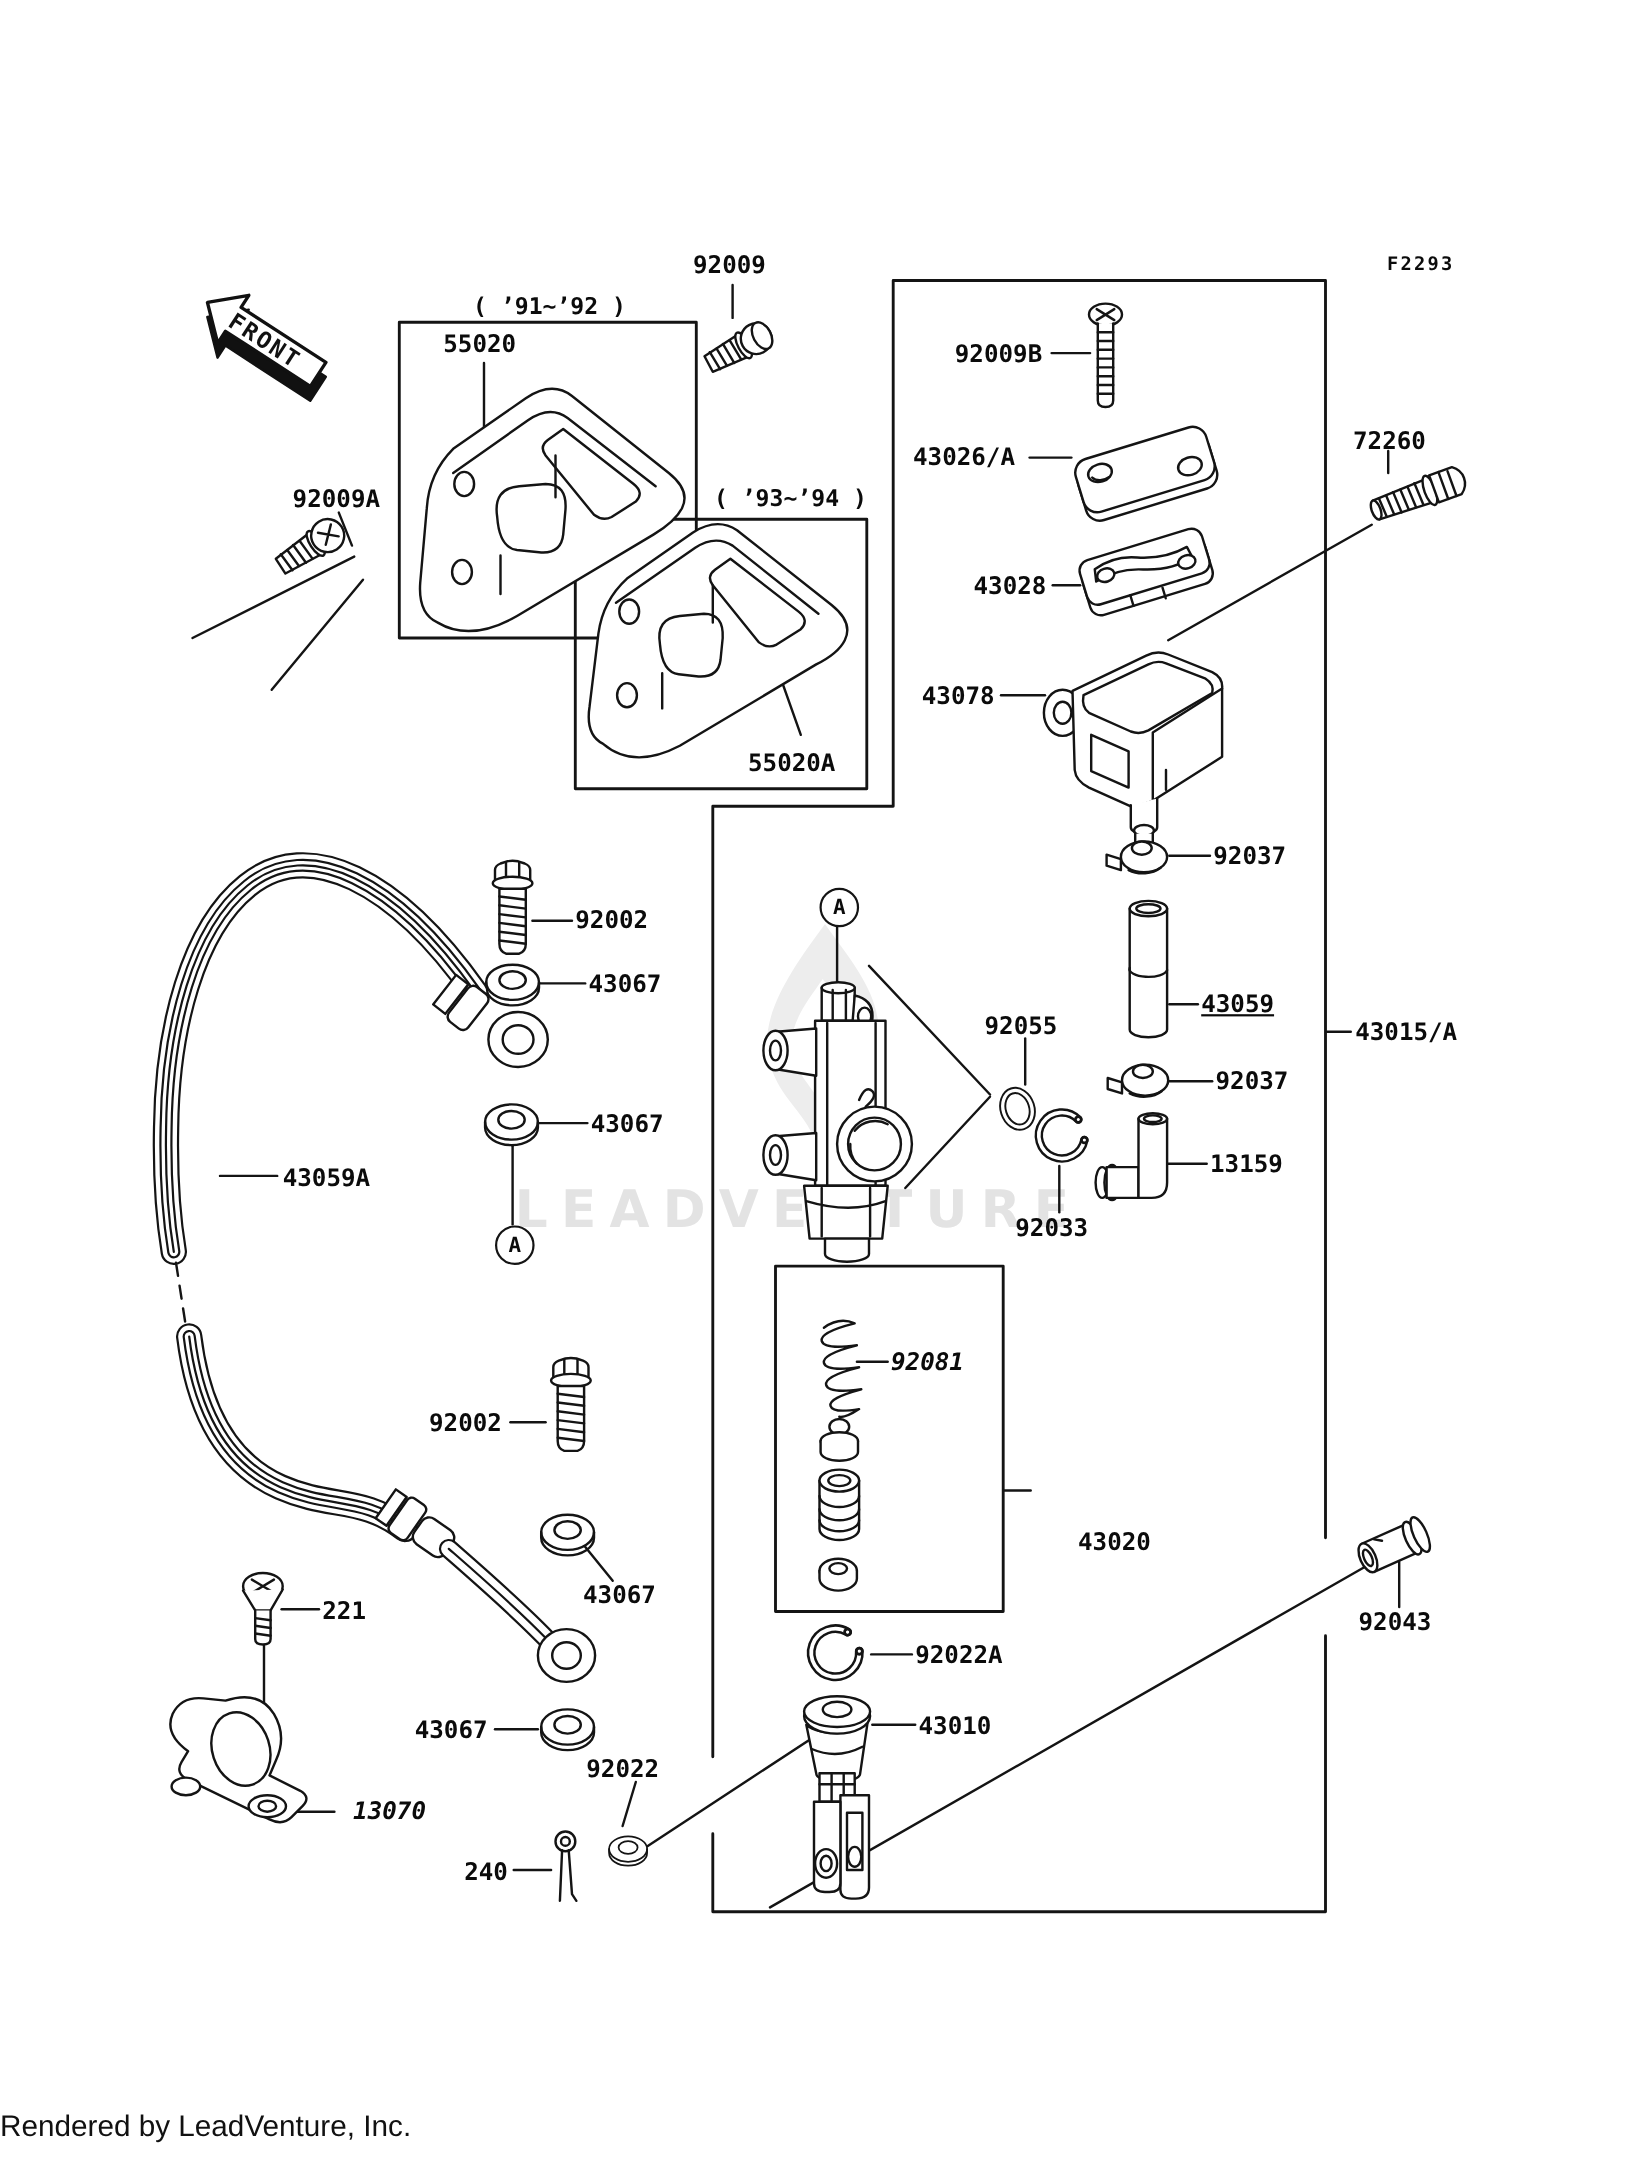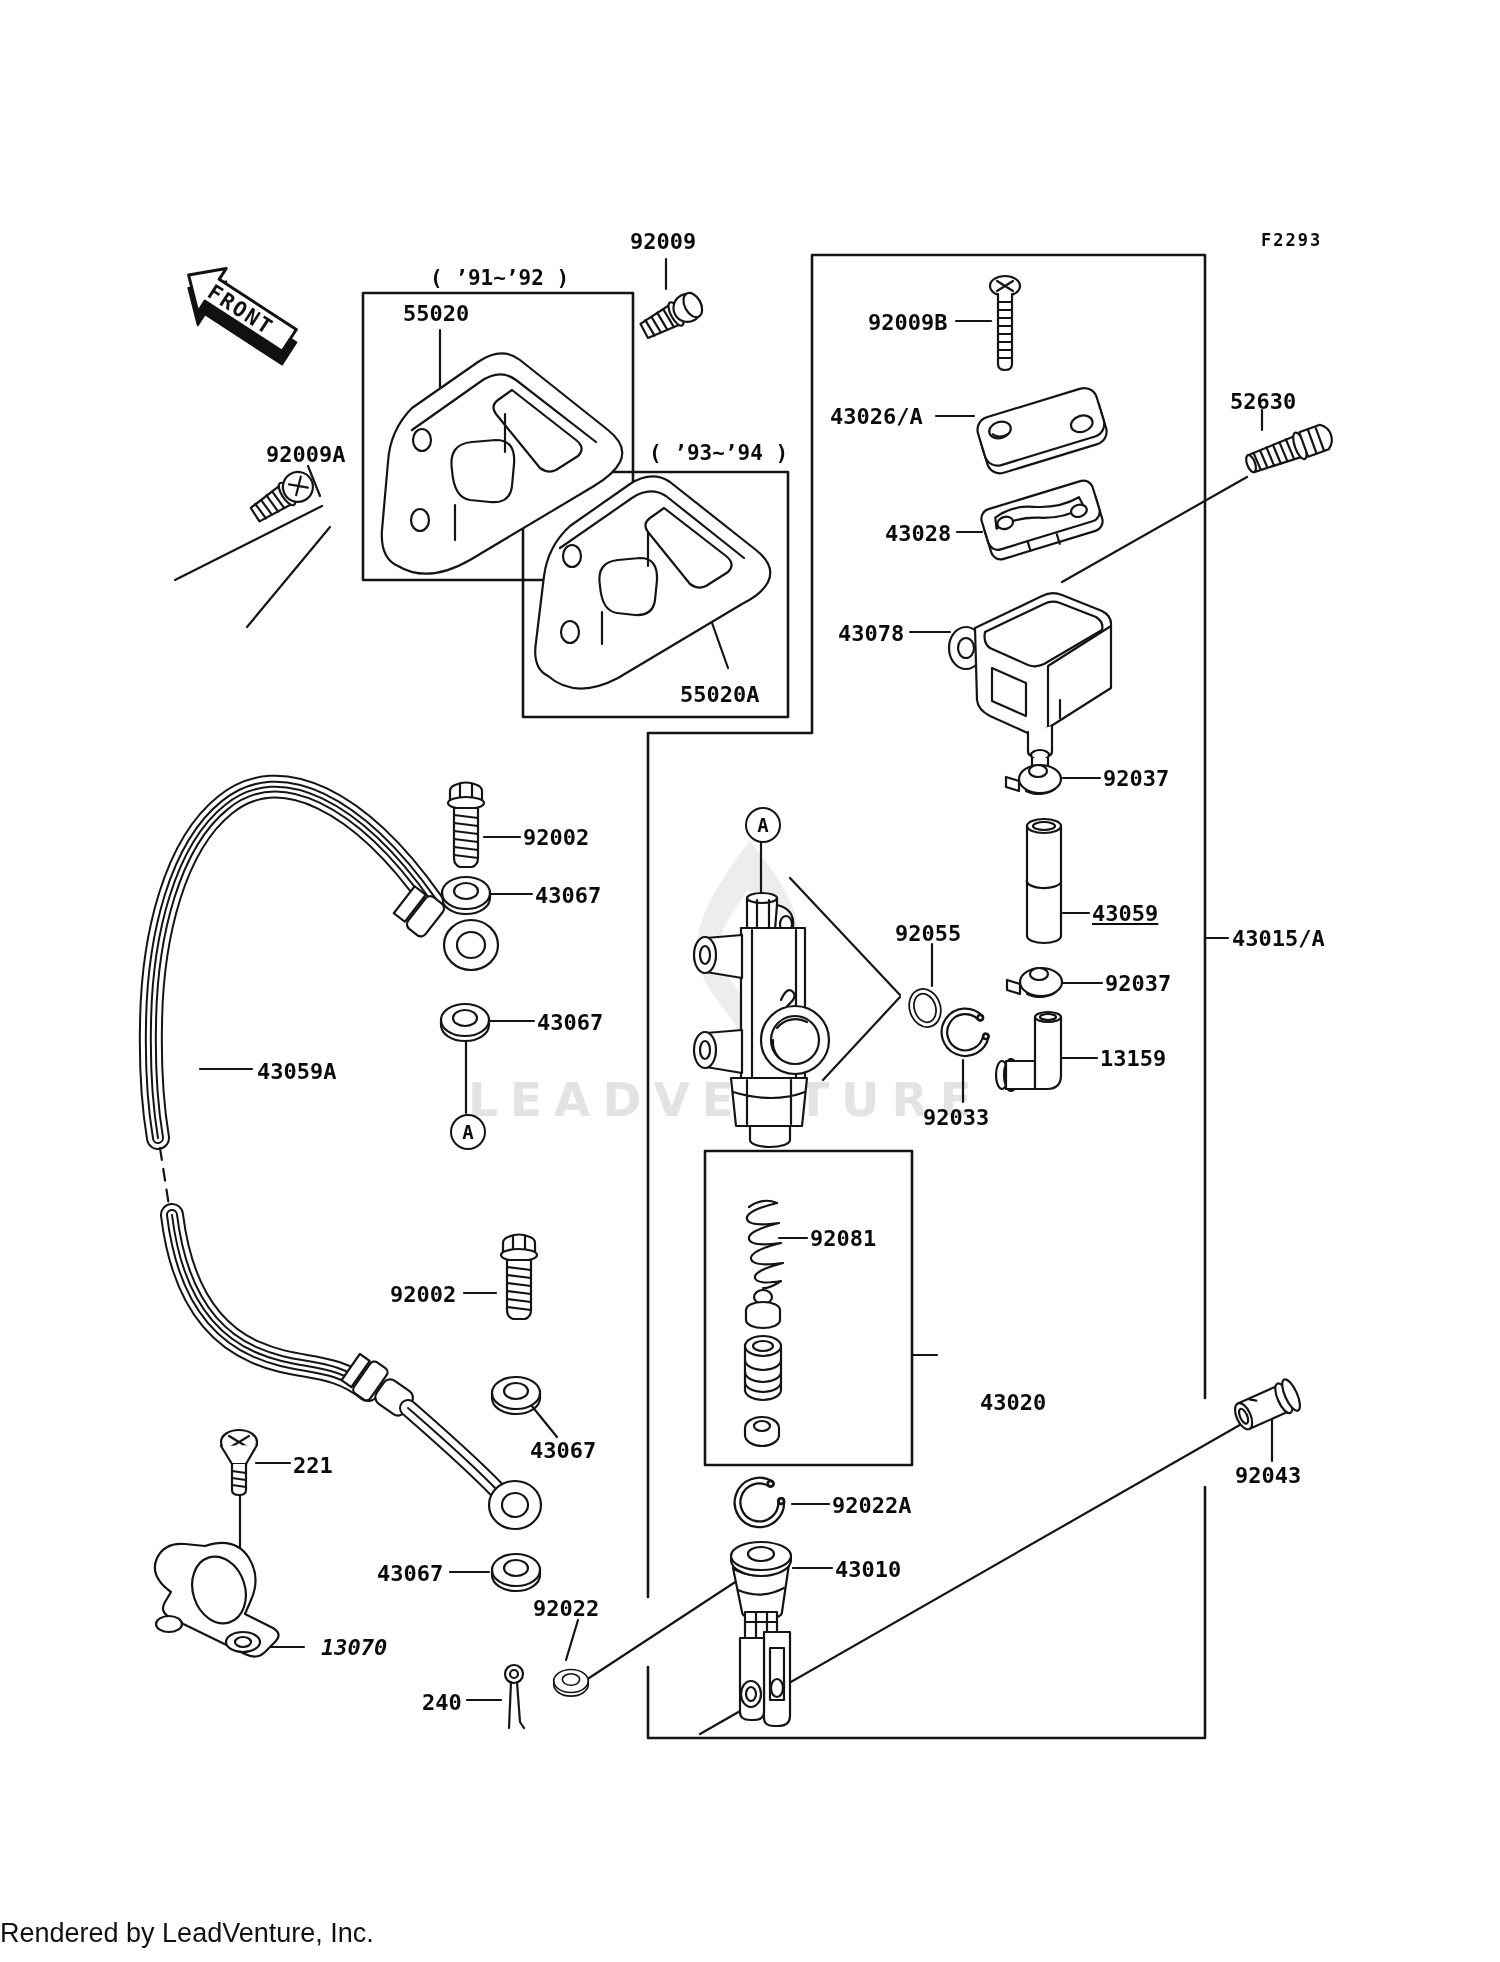--- a/index.html
+++ b/index.html
@@ -369,36 +369,36 @@
 
   <div class="callout" style="left:630px;top:231px;">92009</div>
   <div class="callout range" style="left:430px;top:268px;">( ’91~’92 )</div>
   <div class="callout" style="left:403px;top:303px;">55020</div>
   <div class="callout" style="left:266px;top:444px;">92009A</div>
   <div class="callout range" style="left:649px;top:443px;">( ’93~’94 )</div>
   <div class="callout" style="left:680px;top:684px;">55020A</div>
   <div class="callout fig" style="left:1261px;top:232px;">F2293</div>
   <div class="callout" style="left:868px;top:312px;">92009B</div>
   <div class="callout" style="left:830px;top:406px;">43026/A</div>
-  <div class="callout" style="left:1230px;top:391px;">52630</div>
+  <div class="callout" style="left:1230px;top:391px;">72260</div>
   <div class="callout" style="left:885px;top:523px;">43028</div>
   <div class="callout" style="left:838px;top:623px;">43078</div>
   <div class="callout" style="left:1103px;top:768px;">92037</div>
   <div class="callout" style="left:1092px;top:903px;text-decoration:underline;">43059</div>
   <div class="callout" style="left:1232px;top:928px;">43015/A</div>
   <div class="callout" style="left:1105px;top:973px;">92037</div>
   <div class="callout" style="left:1100px;top:1048px;">13159</div>
   <div class="callout" style="left:895px;top:923px;">92055</div>
   <div class="callout" style="left:923px;top:1107px;">92033</div>
   <div class="callout" style="left:523px;top:827px;">92002</div>
   <div class="callout" style="left:535px;top:885px;">43067</div>
   <div class="callout" style="left:537px;top:1012px;">43067</div>
   <div class="callout" style="left:257px;top:1061px;">43059A</div>
   <div class="callout" style="left:390px;top:1284px;">92002</div>
-  <div class="callout" style="left:810px;top:1228px;">92081</div>
+  <div class="callout" style="left:810px;top:1228px;font-style:italic;">92081</div>
   <div class="callout" style="left:980px;top:1346px;margin-top:46px;">43020</div>
   <div class="callout" style="left:530px;top:1440px;">43067</div>
   <div class="callout" style="left:293px;top:1455px;">221</div>
   <div class="callout" style="left:1235px;top:1465px;">92043</div>
   <div class="callout" style="left:832px;top:1495px;">92022A</div>
   <div class="callout" style="left:835px;top:1559px;">43010</div>
   <div class="callout" style="left:377px;top:1563px;">43067</div>
   <div class="callout" style="left:533px;top:1598px;text-align:center;">92022</div>
   <div class="callout" style="left:321px;top:1637px;font-style:italic;">13070</div>
   <div class="callout" style="left:422px;top:1692px;">240</div>

